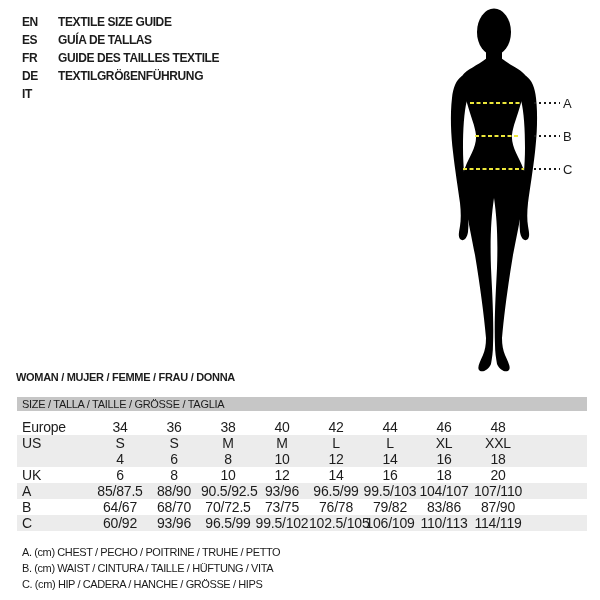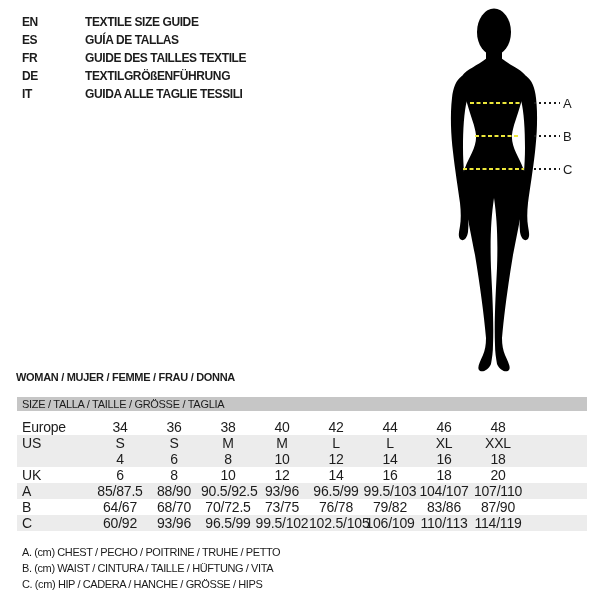--- a/index.html
+++ b/index.html
@@ -5,21 +5,21 @@
   html,body{margin:0;padding:0;}
   body{
     width:600px;height:600px;position:relative;overflow:hidden;
     background:var(--page-bg,#fff);
     font-family:"Liberation Sans", sans-serif;
     color:var(--ink,#1c1c1c);
   }
   
   .lang-list{position:absolute;left:22px;top:13px;}
   .lang-row{display:flex;height:18px;align-items:center;
-    font-size:12px;font-weight:bold;letter-spacing:-0.4px;white-space:nowrap;gap:27px;}
+    font-size:12px;font-weight:bold;letter-spacing:-0.4px;white-space:nowrap;}
   .lang-code{width:36px;flex:0 0 36px;}
   
   .figure-wrap{position:absolute;left:420px;top:0;width:185px;height:390px;}
   .figure-wrap svg{display:block;}
   
   .section-title{position:absolute;left:16px;top:371px;
     font-size:11px;font-weight:bold;letter-spacing:-0.3px;white-space:nowrap;}
   
   .size-table{position:absolute;left:17px;top:397px;width:570px;}
   .table-header{height:14px;line-height:14px;background:var(--header-bg,#c6c6c6);
@@ -49,21 +49,20 @@
     <div class="lang-row">
        <span class="lang-code">FR</span>
        <span class="lang-label">GUIDE DES TAILLES TEXTILE</span>
      </div>
     <div class="lang-row">
        <span class="lang-code">DE</span>
        <span class="lang-label">TEXTILGRÖßENFÜHRUNG</span>
      </div>
     <div class="lang-row">
        <span class="lang-code">IT</span>
-       <span class="lang-label">GUIDA ALLE TAGLIE TESSILI</span>
      </div>
   </div>
 
 <div class="figure-wrap">
   <svg width="185" height="390" viewBox="0 0 185 390">
     <g id="body-fill" fill="#000000">
       <ellipse cx="74" cy="32" rx="17" ry="23.5"></ellipse>
       <path d="M66,42 L66,72 L82,72 L82,42 Z"></path>
       <path d="M67,58
                C57,66 47,69 42,76

